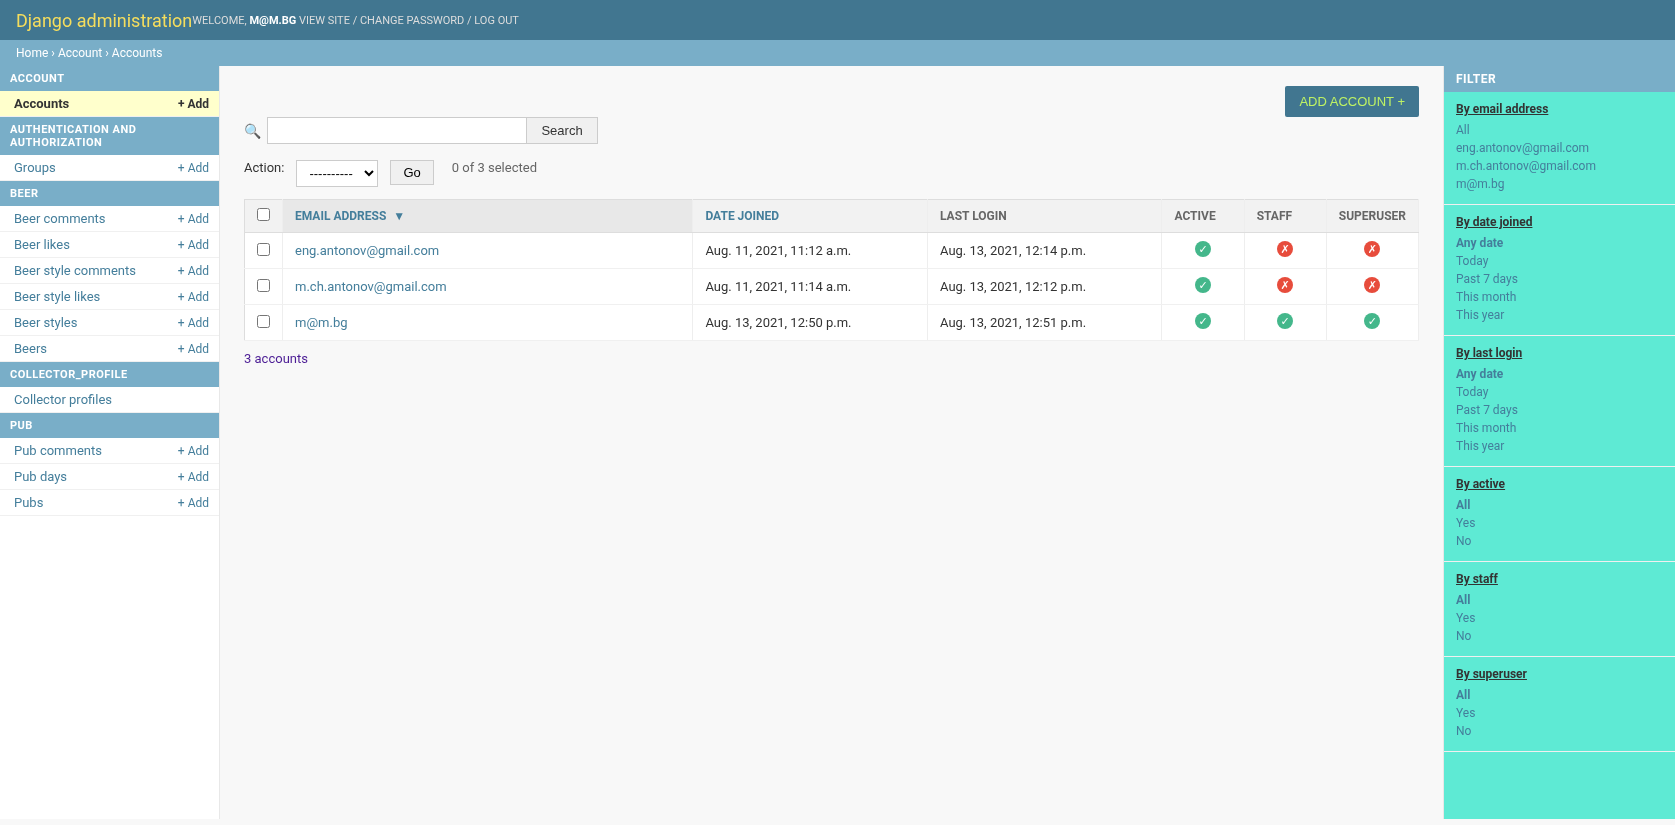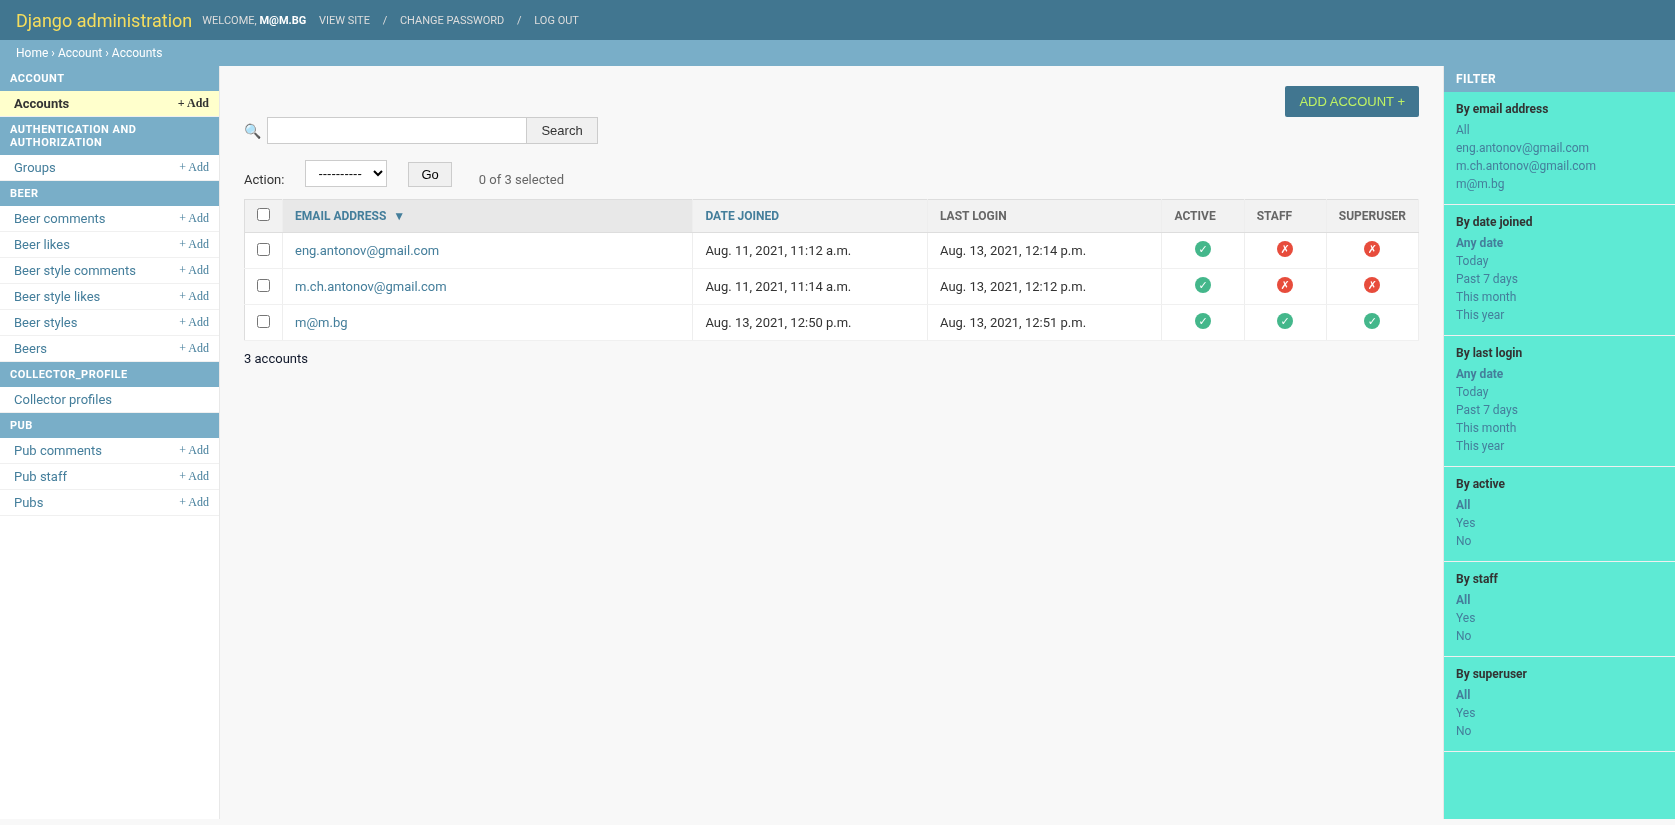--- a/index.html
+++ b/index.html
@@ -9,21 +9,21 @@
     #header {
       background: #417690;
       color: #fff;
       padding: 8px 16px;
       display: flex;
       align-items: center;
       min-height: 40px;
     }
     #header h1 { font-size: 18px; font-weight: normal; color: #f5dd5d; }
     #header .user-info { font-size: 11px; color: #ddd; }
-    #header .user-info a, #header .user-info span { color: #ddd; text-decoration: none; margin-left: 10px; }
+    #header .user-info a, #header .user-info span { color: #ddd; text-decoration: none; }
     #header .user-info strong { color: #fff; font-weight: bold; }
 
     
     #breadcrumb {
       background: #79aec8;
       padding: 6px 16px;
       font-size: 12px;
       color: #fff;
     }
     #breadcrumb a { color: #fff; text-decoration: none; }
@@ -61,21 +61,20 @@
     .sidebar-item a {
       color: #447e9b;
       text-decoration: none;
       font-size: 13px;
     }
     .sidebar-item .add-link {
       color: #447e9b;
       text-decoration: none;
       font-size: 12px;
       white-space: nowrap;
-      font-family: Liberation Serif, serif;
     }
     .sidebar-item.active { background: #ffffcc; }
     .sidebar-item.active a { font-weight: bold; color: #333; }
 
     
     #main-content {
       flex: 1;
       padding: 20px 24px;
       background: #f8f8f8;
     }
@@ -120,22 +119,22 @@
       border-left: none;
       cursor: pointer;
       font-size: 13px;
       color: #333;
     }
     .search-icon { margin-right: 6px; color: #999; font-size: 14px; }
 
     
     .action-bar {
       display: flex;
-      align-items: flex-end;
-      gap: 21px;
+      align-items: flex-start;
+      gap: 12px;
       margin-bottom: 12px;
     }
     .action-bar label { font-size: 13px; }
     .action-bar select {
       padding: 4px 8px;
       border: 1px solid #ccc;
       font-size: 13px;
       background: #fff;
       cursor: pointer;
     }
@@ -208,21 +207,21 @@
     .bool-icon-false::after {
       content: '✗';
       color: #fff;
       font-size: 11px;
       position: absolute;
       top: 50%;
       left: 50%;
       transform: translate(-50%, -50%);
     }
 
-    .result-count { font-size: 13px; color: #0f172a; margin-top: 10px; }
+    .result-count { font-size: 13px; color: #4c1d95; margin-top: 10px; }
 
     
     #filter-panel {
       width: 232px;
       flex-shrink: 0;
       background: #5eead4;
       border-left: 1px solid #e8e8e8;
       padding: 0;
     }
     .filter-header {
@@ -236,20 +235,21 @@
     }
     .filter-section {
       padding: 10px 12px;
       border-bottom: 1px solid #f0f0f0;
     }
     .filter-section h3 {
       font-size: 12px;
       font-weight: bold;
       color: #333;
       margin-bottom: 6px;
+      text-decoration: underline;
     }
     .filter-section ul { list-style: none; }
     .filter-section ul li { margin-bottom: 3px; }
     .filter-section ul li a {
       color: #447e9b;
       text-decoration: none;
       font-size: 12px;
     }
 
     
@@ -336,21 +336,21 @@
     <div class="sidebar-item">
       <a>Collector profiles</a>
     </div>
 
     <div class="sidebar-section-header">PUB</div>
     <div class="sidebar-item">
       <a>Pub comments</a>
       <a class="add-link">+ Add</a>
     </div>
     <div class="sidebar-item">
-      <a>Pub staff</a>
+      <a>Pub days</a>
       <a class="add-link">+ Add</a>
     </div>
     <div class="sidebar-item">
       <a>Pubs</a>
       <a class="add-link">+ Add</a>
     </div>
 
   </div>
 
   <div id="main-content">

